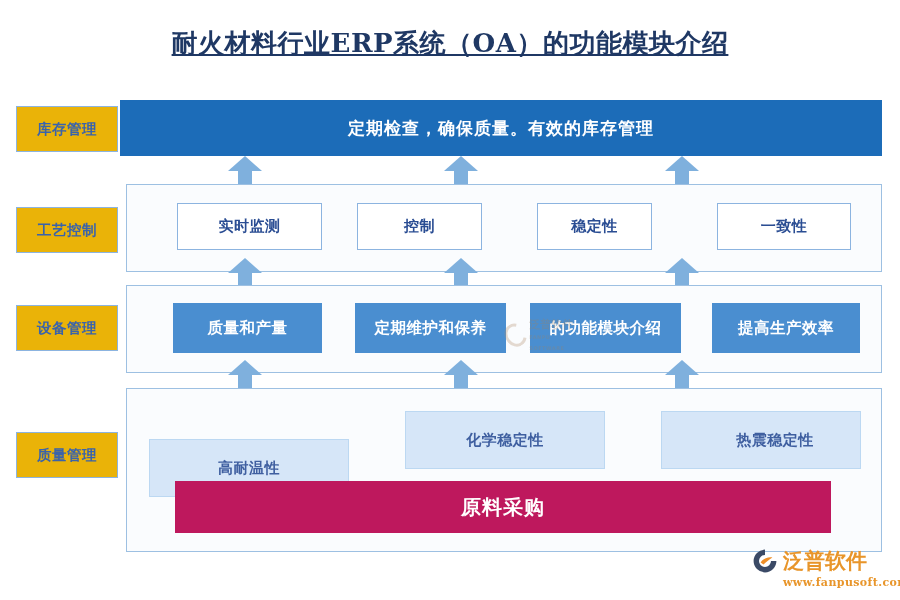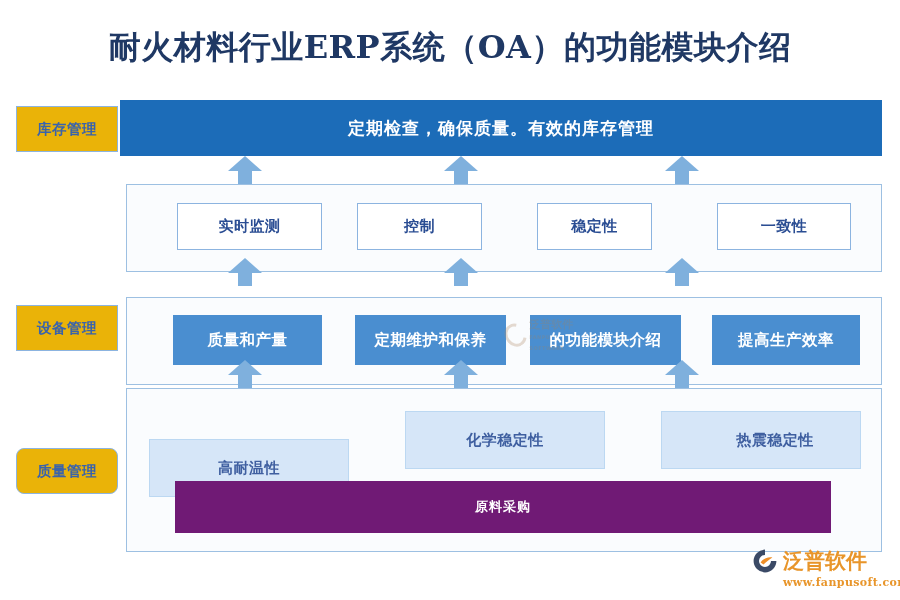--- a/index.html
+++ b/index.html
@@ -22,25 +22,26 @@
   }
 
   
   .page-title {
     position: absolute;
     left: 0;
     top: 26px;
     width: 900px;
     text-align: center;
     font-family: "DejaVu Serif", "Liberation Serif", serif;
-    font-size: 32px;
+    font-size: 26px;
     font-weight: bold;
     color: #1f3864;
     letter-spacing: 0.5px;
     white-space: nowrap;
+    text-decoration: underline;
   }
 
   
   .cat-label {
     position: absolute;
     left: 16px;
     width: 102px;
     height: 46px;
     background: #eab308;
     border: 1px solid #8cb4e0;
@@ -50,21 +51,21 @@
     justify-content: center;
     font-family: "DejaVu Serif", "Liberation Serif", serif;
     font-size: 14.5px;
     font-weight: bold;
     color: #3a63ab;
     letter-spacing: 0.5px;
   }
   .cat-1 { top: 106px; }
   .cat-2 { top: 207px; }
   .cat-3 { top: 305px; }
-  .cat-4 { top: 448px; border-radius: 8px; }
+  .cat-4 { top: 432px; }
 
   
   .top-bar {
     position: absolute;
     left: 120px;
     top: 100px;
     width: 762px;
     height: 56px;
     background: #1c6cb8;
     display: flex;
@@ -80,21 +81,21 @@
   
   .row-box {
     position: absolute;
     left: 126px;
     width: 756px;
     box-sizing: border-box;
     background: #fafcfe;
     border: 1px solid #9dc0e2;
   }
   .row-2 { top: 184px; height: 88px; }
-  .row-3 { top: 285px; height: 88px; margin-top: 12px; }
+  .row-3 { top: 285px; height: 88px; }
   .row-4 { top: 388px; height: 164px; }
 
   
   .cell {
     position: absolute;
     box-sizing: border-box;
     display: flex;
     align-items: center;
     justify-content: center;
     text-align: center;
@@ -127,23 +128,23 @@
     background: #d6e6f8;
     border: 1px solid #bcd8f2;
     color: #3f5fa0;
     font-size: 15px;
     top: 22px;
     height: 58px;
   }
 
   
   .cell-wide {
-    background: #701a75;
+    background: #be185d;
     color: #ffffff;
-    font-size: 13px;
+    font-size: 20px;
     letter-spacing: 1px;
   }
 
   
   .arrow {
     position: absolute;
     width: 34px;
     height: 28px;
   }
   .arrow .head {
@@ -238,20 +239,23 @@
 </style>
 </head>
 <body>
 
 <div id="canvas">
 
   <div class="page-title">耐火材料行业ERP系统（OA）的功能模块介绍</div>
 
   <div class="cat-label cat-1">
     <span>库存管理</span>
+  </div>
+  <div class="cat-label cat-2">
+    <span>工艺控制</span>
   </div>
   <div class="cat-label cat-3">
     <span>设备管理</span>
   </div>
   <div class="cat-label cat-4">
     <span>质量管理</span>
   </div>
 
   <div class="top-bar">
     <span>定期检查，确保质量。有效的库存管理</span>

